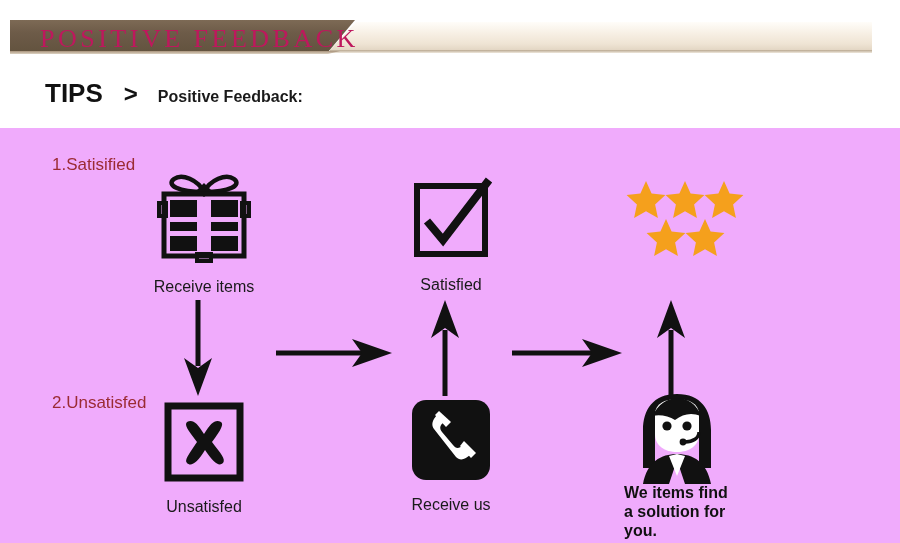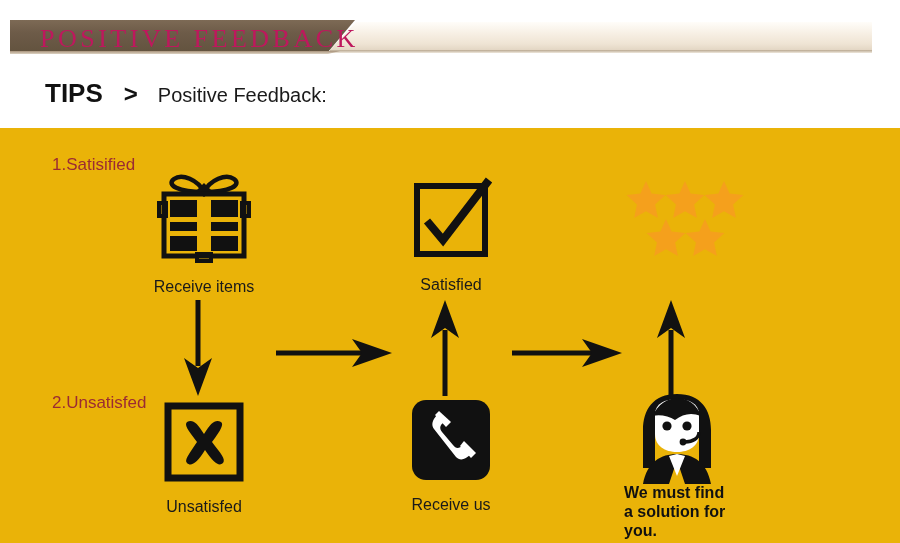--- a/index.html
+++ b/index.html
@@ -45,26 +45,26 @@
 
   
   .tips-row{
     position:absolute; left:26px; top:78px;
     display:flex; align-items:baseline; gap:12px;
     white-space:nowrap;
     margin-left:19px;
   }
   .tips-word{ font-size:26px; font-weight:bold; color:#111; letter-spacing:0px; }
   .tips-gt{ font-size:24px; font-weight:bold; color:#111; margin:0 8px 0 9px; }
-  .tips-rest{ font-size:20px; font-weight:400; color:#1a1a1a; }
+  .tips-rest{ font-size:16px; font-weight:700; color:#1a1a1a; }
 
   
   .canvas{
     position:absolute; left:0; top:128px; width:900px; height:415px;
-    background:#eab308;
+    background:#f0abfc;
   }
 
   .node{ position:absolute; text-align:center; }
   .node-label{
     font-size:16px; color:#1a1a1a; margin-top:8px; white-space:nowrap;
     font-weight:400;
   }
   .step-tag{
     position:absolute; font-size:17px; color:#9b2b33; font-weight:500;
     white-space:nowrap;
@@ -186,21 +186,21 @@
 
       <path d="M74 42 C74 48, 68 52, 60 52" fill="none" stroke="#111" stroke-width="3.4"></path>
       <circle cx="58" cy="52" r="3.4" fill="#111"></circle>
 
       <path d="M52 64 C36 64, 22 72, 18 94 L44 94 L52 70 L60 94 L86 94
                C82 72, 68 64, 52 64 Z" fill="#111"></path>
 
       <path d="M44 66 L52 86 L60 66 L52 64 Z" fill="#ffffff"></path>
     </svg>
   </div>
-  <div class="multiline-label" style="left:624px; top:356px; width:130px;">We must find
+  <div class="multiline-label" style="left:624px; top:356px; width:130px;">We items find
 a solution for
 you.</div>
 
   <svg class="arrow" style="left:276px; top:210px;" width="116" height="30" viewBox="0 0 116 30">
     <rect x="0" y="12.5" width="86" height="5" fill="#111"></rect>
     <path d="M116 15 L76 1 L86 15 L76 29 Z" fill="#111"></path>
   </svg>
 
   <svg class="arrow" style="left:512px; top:210px;" width="110" height="30" viewBox="0 0 110 30">
     <rect x="0" y="12.5" width="80" height="5" fill="#111"></rect>

